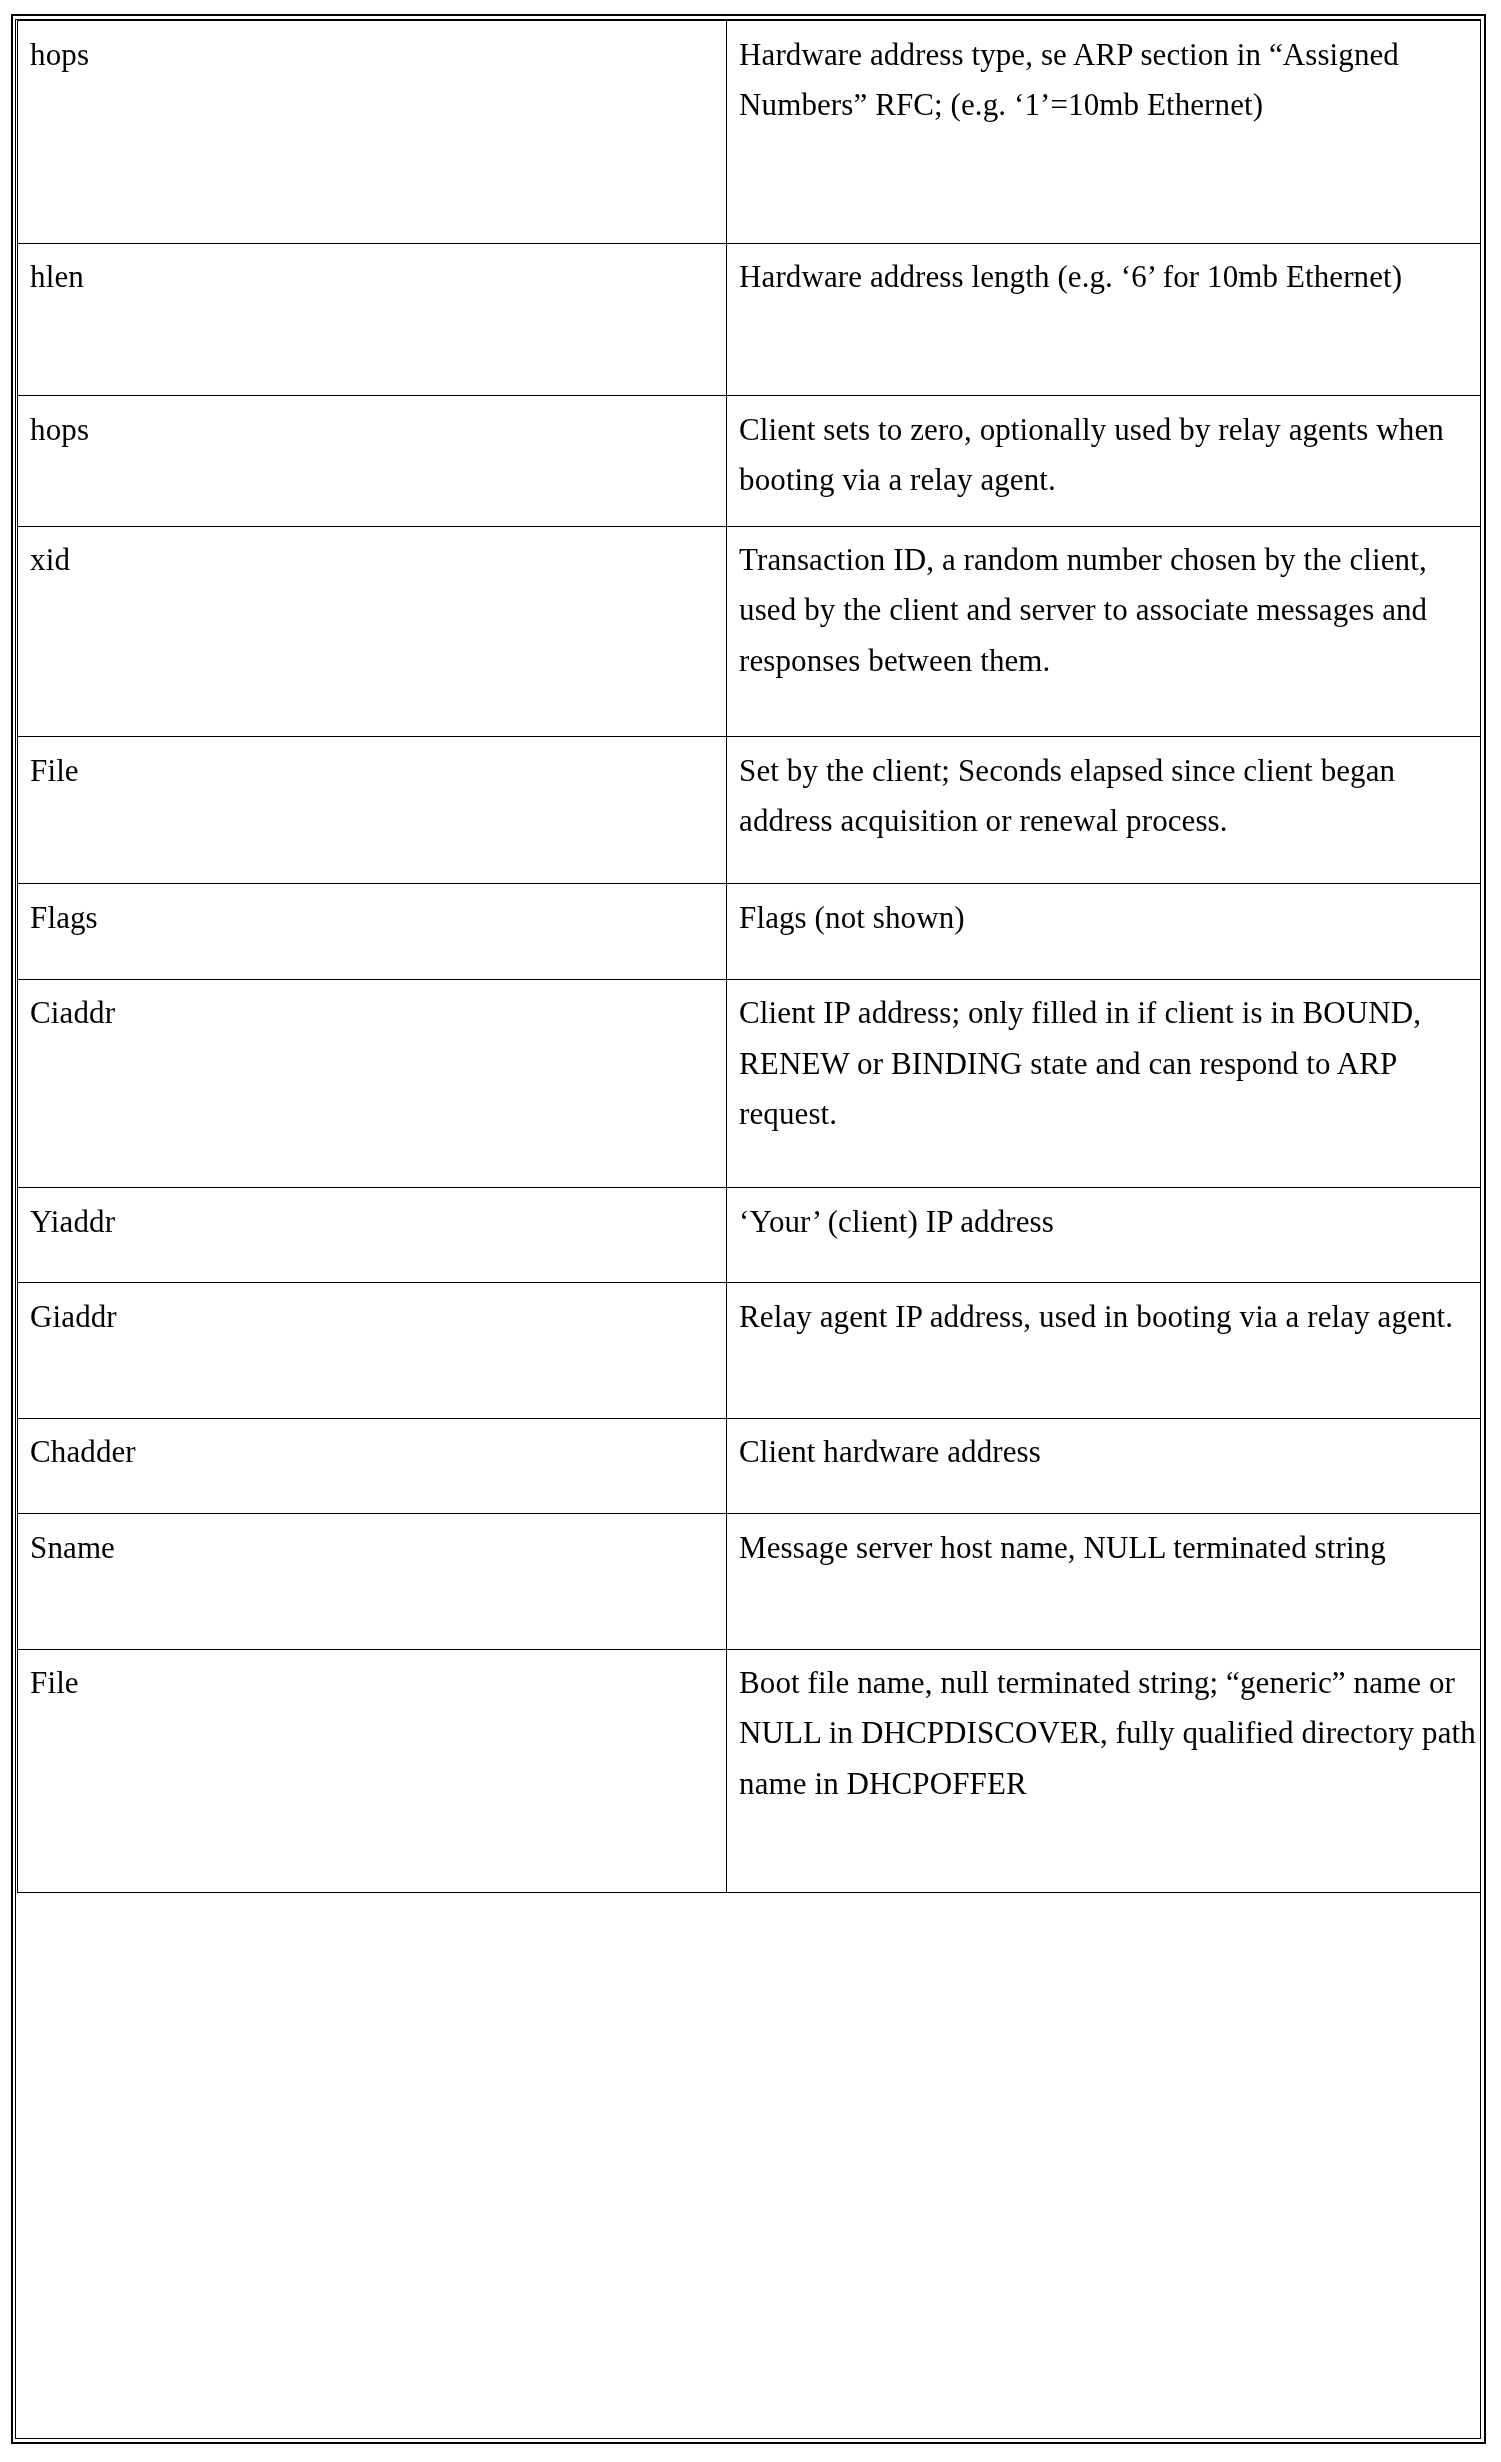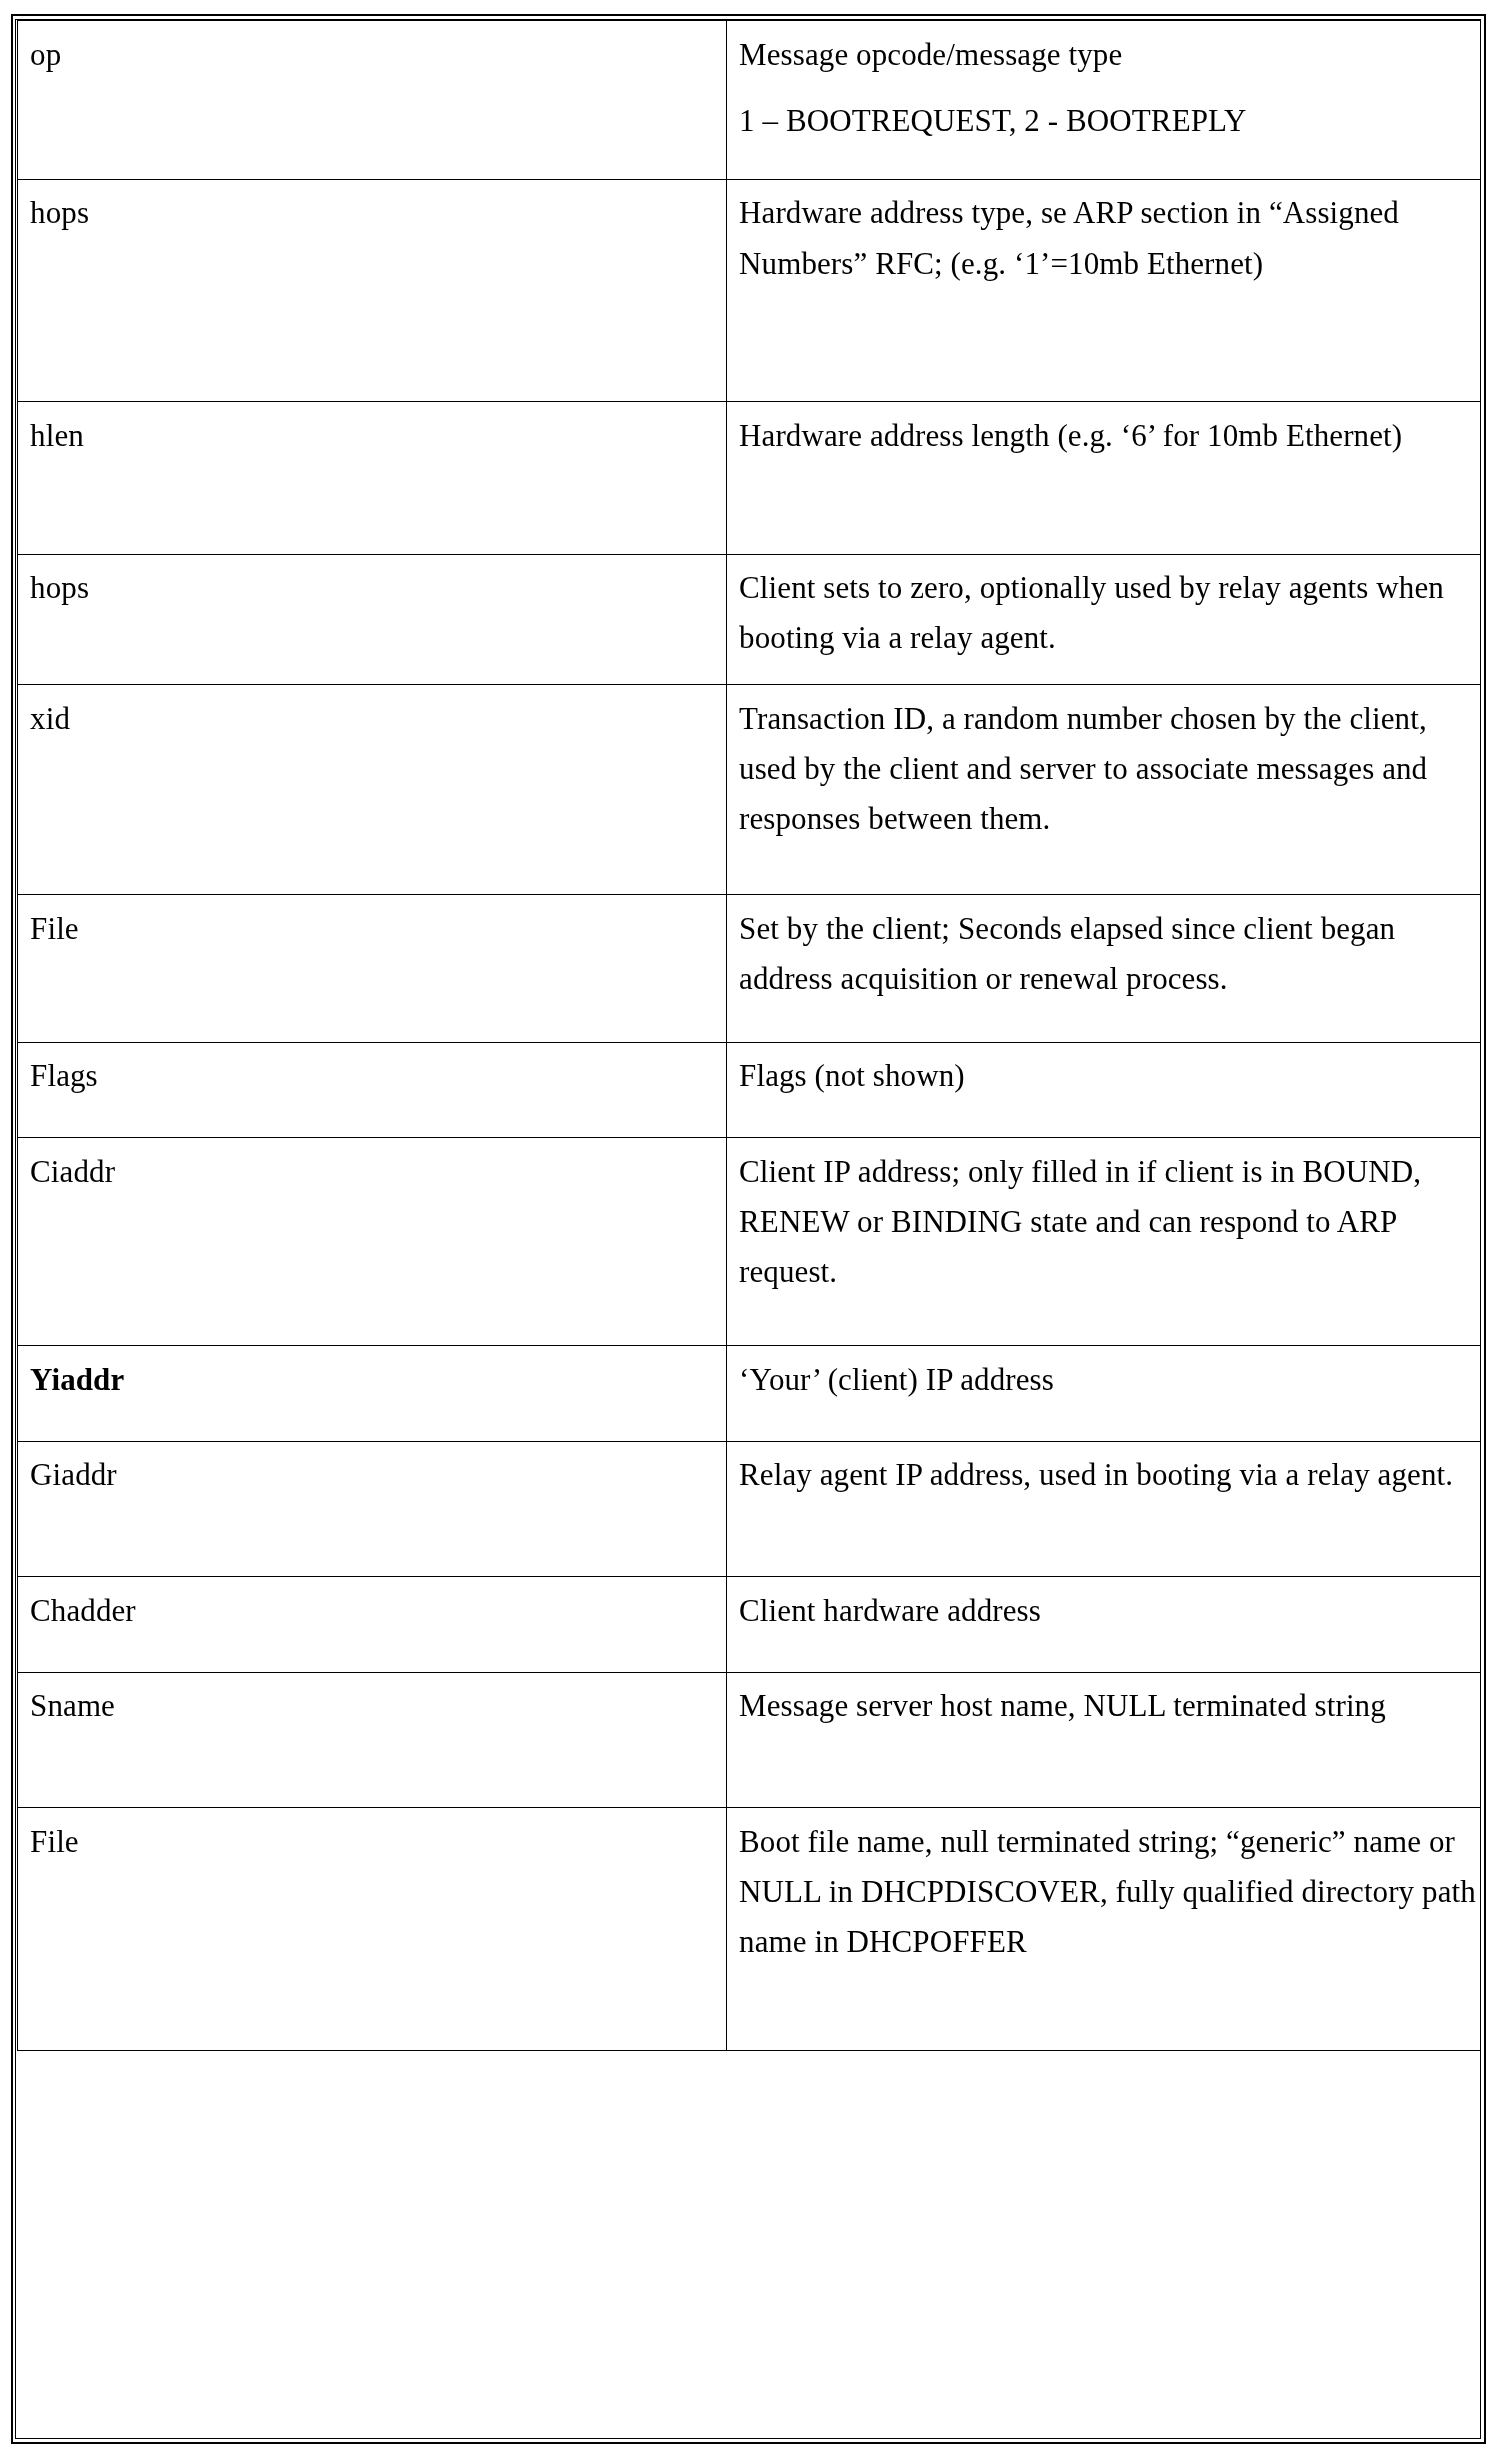--- a/index.html
+++ b/index.html
@@ -84,27 +84,20 @@
 <body>
 
 <div id="page">
   <div id="table-wrap">
     <table class="dhcp-table">
       <colgroup>
         <col class="c-field">
         <col class="c-desc">
       </colgroup>
       <tbody id="table-body">
-      <tr data-h="182">
-            <td class="field-cell" style="height: 140px;">op</td>
-            <td class="desc-cell">
-              <span class="desc-line">Message opcode/message type</span>
-              <span class="desc-line">1 – BOOTREQUEST, 2 - BOOTREPLY</span>
-            </td>
-          </tr>
           <tr data-h="256">
             <td class="field-cell" style="height: 204px;">hops</td>
             <td class="desc-cell">
               <span class="desc-line">Hardware address type, se ARP section in “Assigned Numbers” RFC; (e.g. ‘1’=10mb Ethernet)</span>
             </td>
           </tr>
           <tr data-h="176">
             <td class="field-cell" style="height: 134px;">hlen</td>
             <td class="desc-cell">
               <span class="desc-line">Hardware address length (e.g. ‘6’ for 10mb Ethernet)</span>
@@ -134,21 +127,21 @@
               <span class="desc-line">Flags (not shown)</span>
             </td>
           </tr>
           <tr data-h="240">
             <td class="field-cell" style="height: 190px;">Ciaddr</td>
             <td class="desc-cell">
               <span class="desc-line">Client IP address; only filled in if client is in BOUND, RENEW or BINDING state and can respond to ARP request.</span>
             </td>
           </tr>
           <tr data-h="110">
-            <td class="field-cell" style="height: 77px; font-weight: bold;">Yiaddr</td>
+            <td class="field-cell" style="height: 77px;">Yiaddr</td>
             <td class="desc-cell">
               <span class="desc-line">‘Your’ (client) IP address</span>
             </td>
           </tr>
           <tr data-h="156">
             <td class="field-cell" style="height: 117px;">Giaddr</td>
             <td class="desc-cell">
               <span class="desc-line">Relay agent IP address, used in booting via a relay agent.</span>
             </td>
           </tr>

